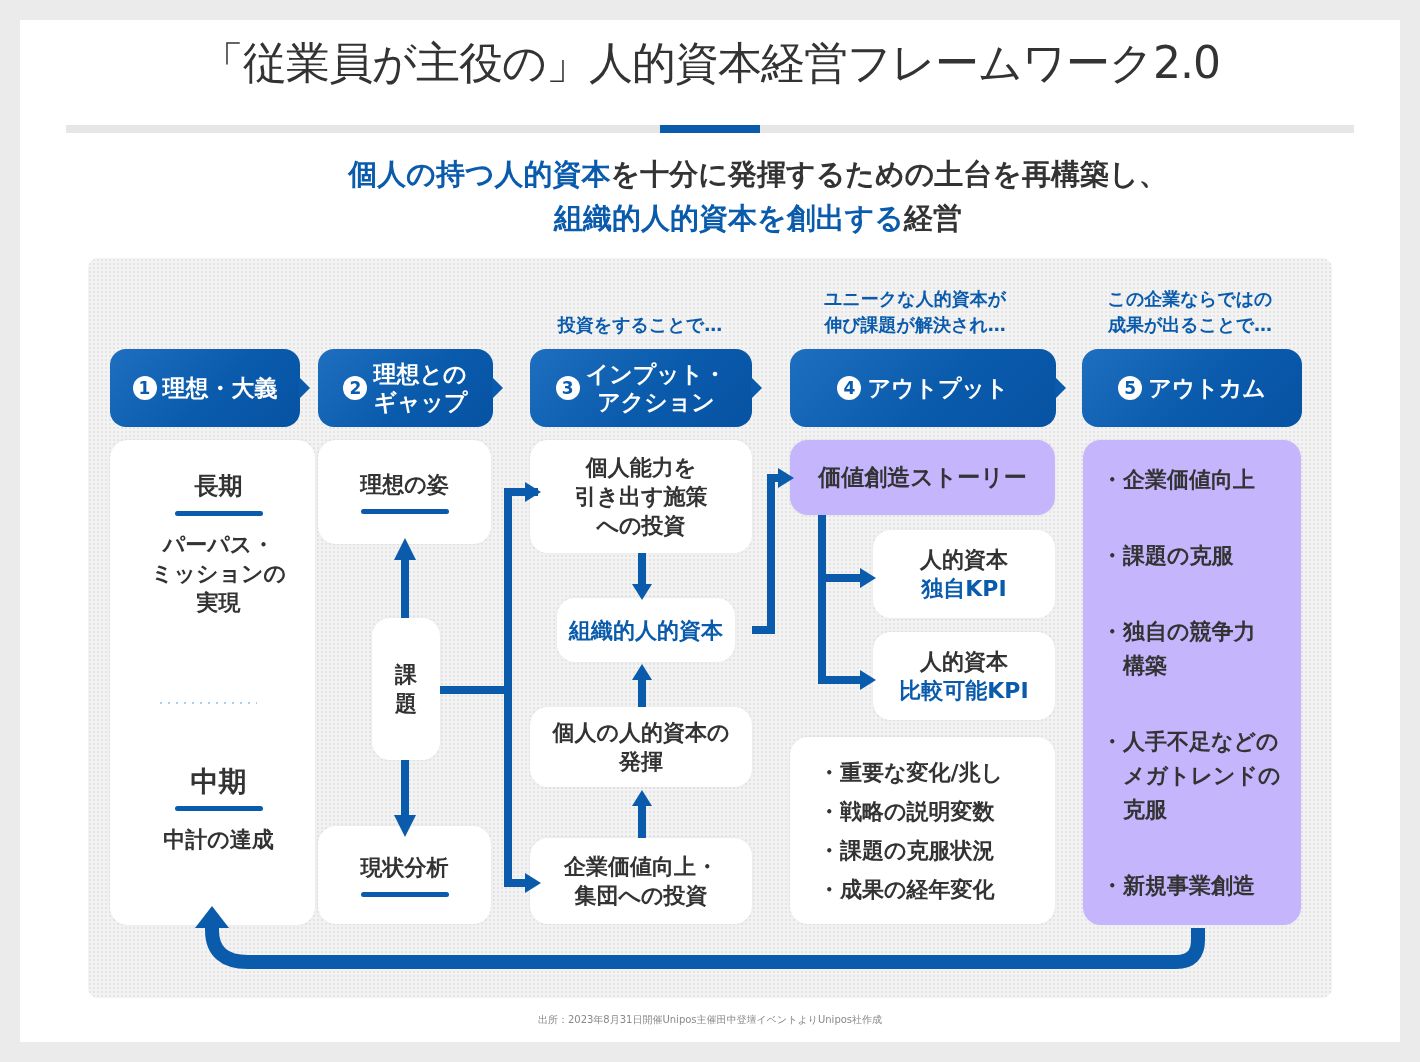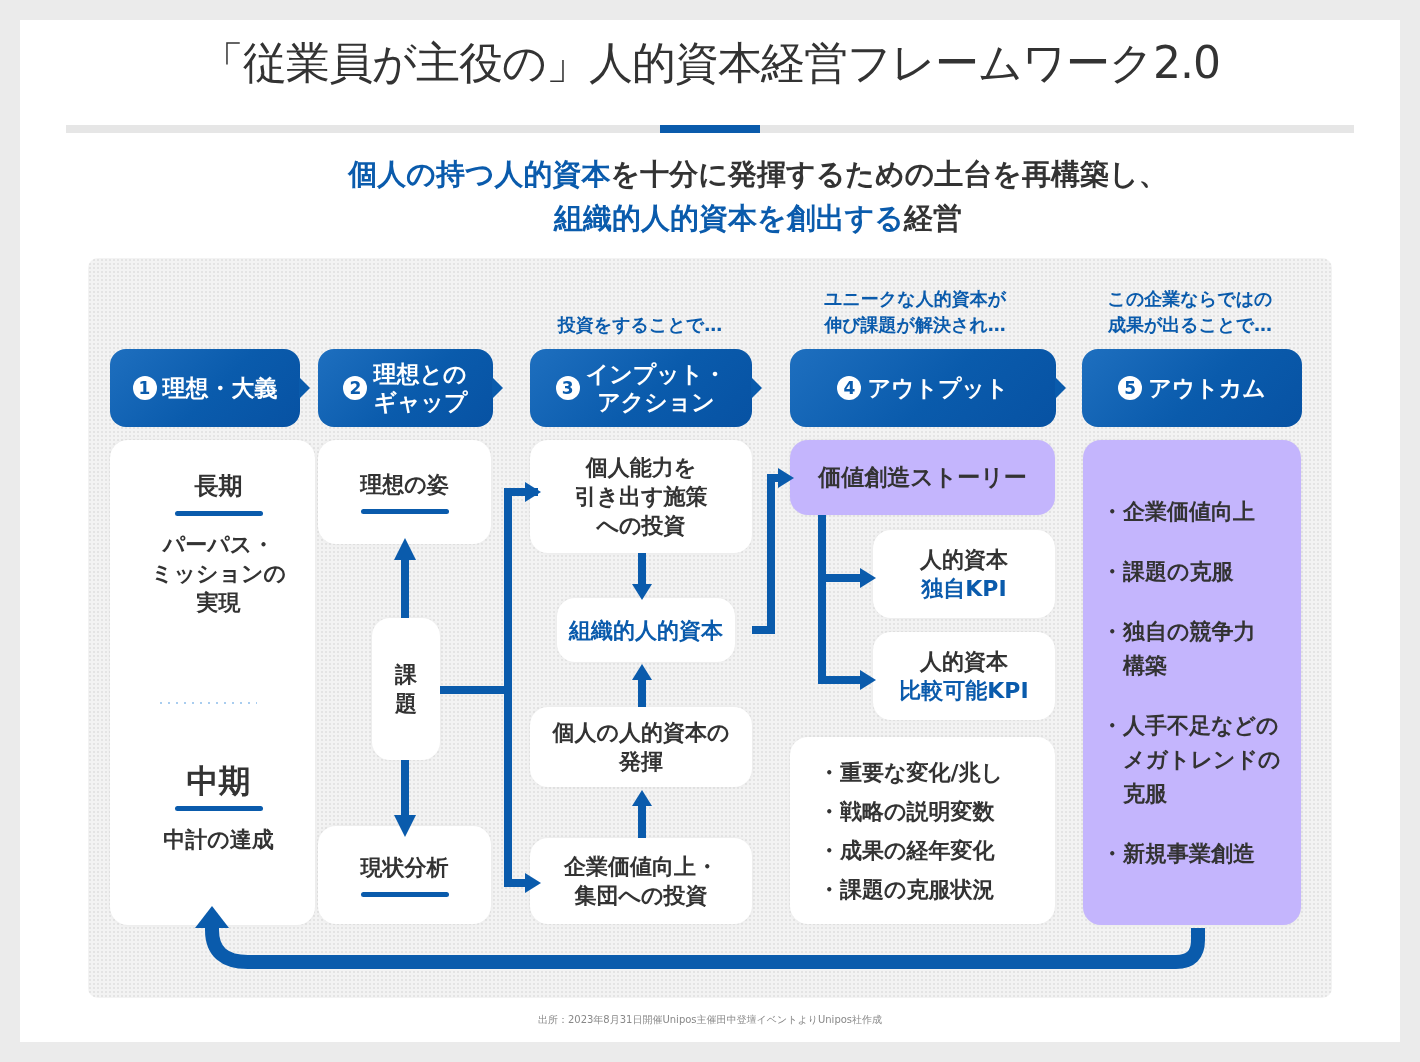--- a/index.html
+++ b/index.html
@@ -101,21 +101,21 @@
   <span class="num">5</span>
   <span>アウトカム</span>
 </div>
 
 <div class="box" style="left:110px;top:440px;width:193px;height:485px;justify-content:flex-start;padding-left:12px;">
   <div style="margin-top:32px;font-size:24px;">長期</div>
   <span class="uline" style="margin-bottom:14px;"></span>
   <div>パーパス・</div>
   <div>ミッションの</div>
   <div>実現</div>
-  <div style="margin-top:150px;font-size:32px;">中期</div>
+  <div style="margin-top:150px;font-size:28px;">中期</div>
   <span class="uline" style="margin-bottom:14px;"></span>
   <div>中計の達成</div>
 </div>
 <div class="dots"></div>
 
 <div class="box" style="left:318px;top:440px;width:173px;height:104px;">
   <div>理想の姿</div>
   <span class="uline"></span>
 </div>
 <div class="box" style="left:372px;top:618px;width:68px;height:142px;">
@@ -151,25 +151,25 @@
   <div>人的資本</div>
   <div class="blue">独自KPI</div>
 </div>
 <div class="box" style="left:873px;top:632px;width:182px;height:88px;">
   <div>人的資本</div>
   <div class="blue">比較可能KPI</div>
 </div>
 <div class="box bullets" style="left:790px;top:737px;width:265px;height:187px;line-height:39px;padding-left:28px;box-sizing:border-box;">
   <div>・重要な変化/兆し</div>
   <div>・戦略の説明変数</div>
+  <div>・課題の克服状況</div>
   <div>・成果の経年変化</div>
-  <div>・課題の克服状況</div>
-</div>
-
-<div class="box light bullets" style="left:1083px;top:440px;width:218px;height:485px;padding-left:18px;box-sizing:border-box;line-height:34px;">
+</div>
+
+<div class="box light bullets" style="left:1083px;top:440px;width:218px;height:485px;padding-left:18px;box-sizing:border-box;line-height:34px;gap:16px;">
   <div style="margin-bottom:26px;">
       <div>・企業価値向上</div>
     </div>
   <div style="margin-bottom:26px;">
       <div>・課題の克服</div>
     </div>
   <div style="margin-bottom:26px;">
       <div>・独自の競争力</div>
       <div>　構築</div>
     </div>

